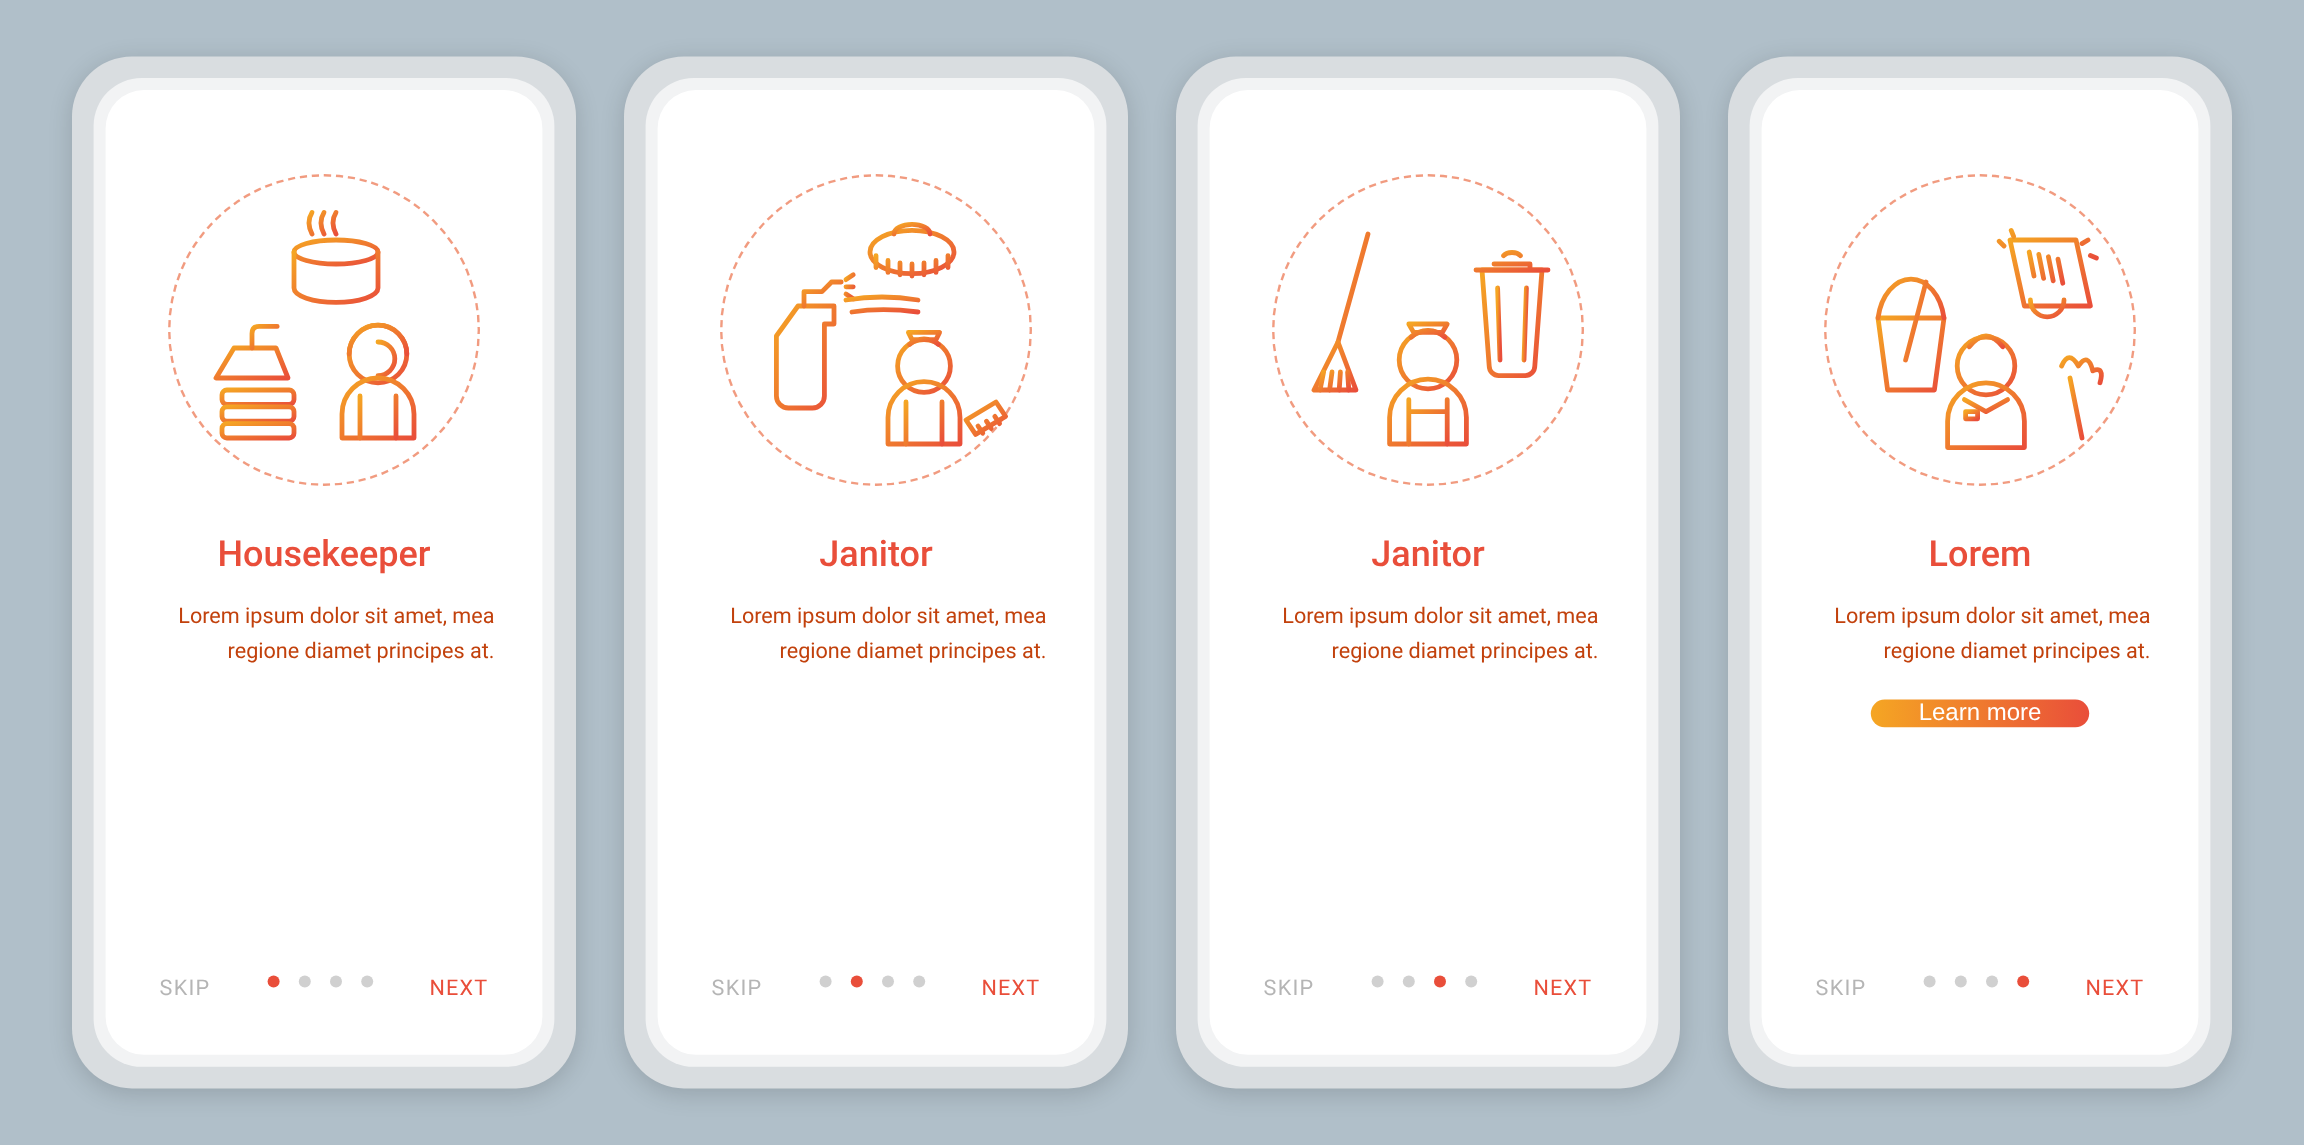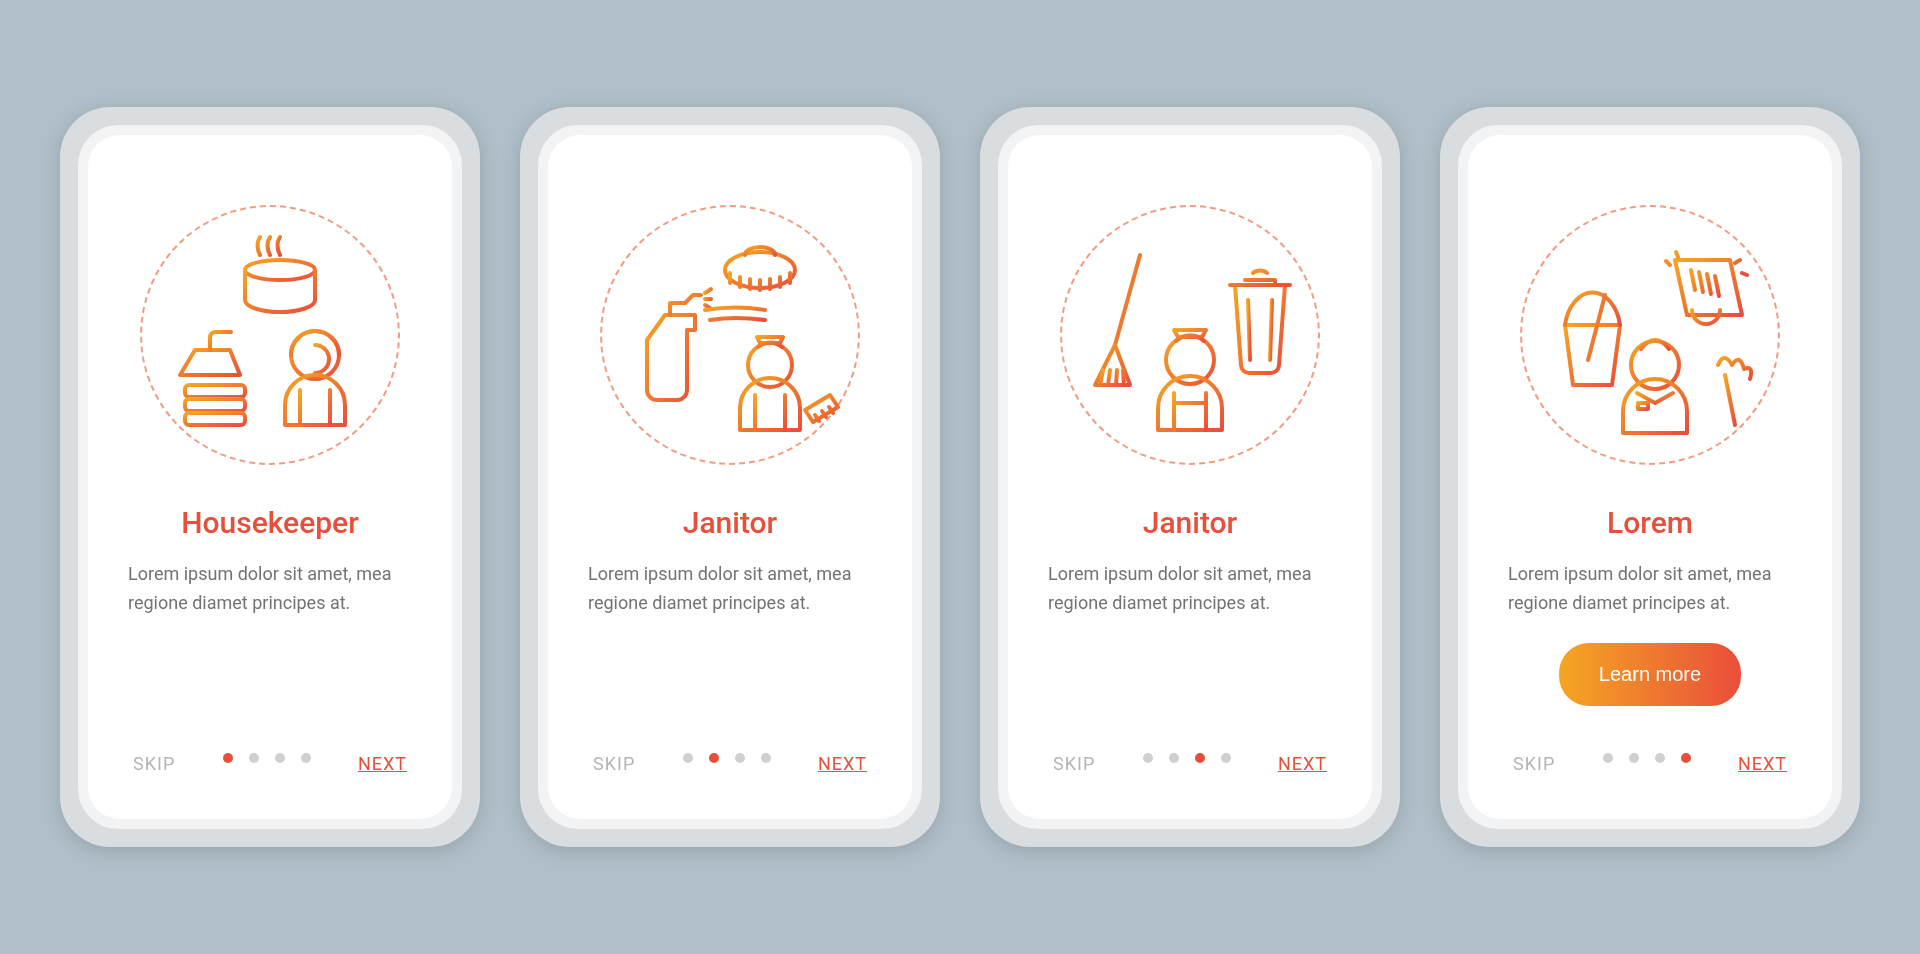--- a/index.html
+++ b/index.html
@@ -8,21 +8,21 @@
     width: 1920px;
     height: 954px;
     display: flex;
     justify-content: center;
     align-items: center;
     gap: 40px;
     font-family: -apple-system, BlinkMacSystemFont, "Segoe UI", Roboto, sans-serif;
   }
   .phone {
     width: 420px;
-    height: 740px;
+    height: 860px;
     background: #d9dde0;
     border-radius: 50px;
     padding: 18px;
     box-shadow: 0 4px 20px rgba(0,0,0,0.15);
     position: relative;
   }
   .phone-inner {
     background: #f2f3f4;
     border-radius: 40px;
     padding: 10px;
@@ -60,32 +60,32 @@
     z-index: 1;
   }
   .title {
     font-size: 30px;
     font-weight: 500;
     color: #e94e3a;
     margin-bottom: 20px;
   }
   .description {
     font-size: 18px;
-    color: #737373;
-    text-align: left;
+    color: #c2410c;
+    text-align: right;
     line-height: 1.6;
     max-width: 300px;
   }
   .cta-button {
     margin-top: 25px;
     background: linear-gradient(90deg, #f5a623, #e94e3a);
     color: #fff;
     border: none;
     border-radius: 30px;
-    padding: 20px 40px;
+    padding: 0 40px;
     font-size: 20px;
     cursor: pointer;
   }
   .bottom-nav {
     position: absolute;
     bottom: 45px;
     left: 0;
     right: 0;
     display: flex;
     align-items: flex-start;
@@ -96,21 +96,20 @@
     color: #b5b5b5;
     font-size: 18px;
     letter-spacing: 1px;
     cursor: pointer;
   }
   .next {
     color: #e94e3a;
     font-size: 18px;
     letter-spacing: 1px;
     cursor: pointer;
-    text-decoration: underline;
   }
   .dots {
     display: flex;
     gap: 16px;
   }
   .dot {
     width: 10px;
     height: 10px;
     border-radius: 50%;
     background: #d0d0d0;

